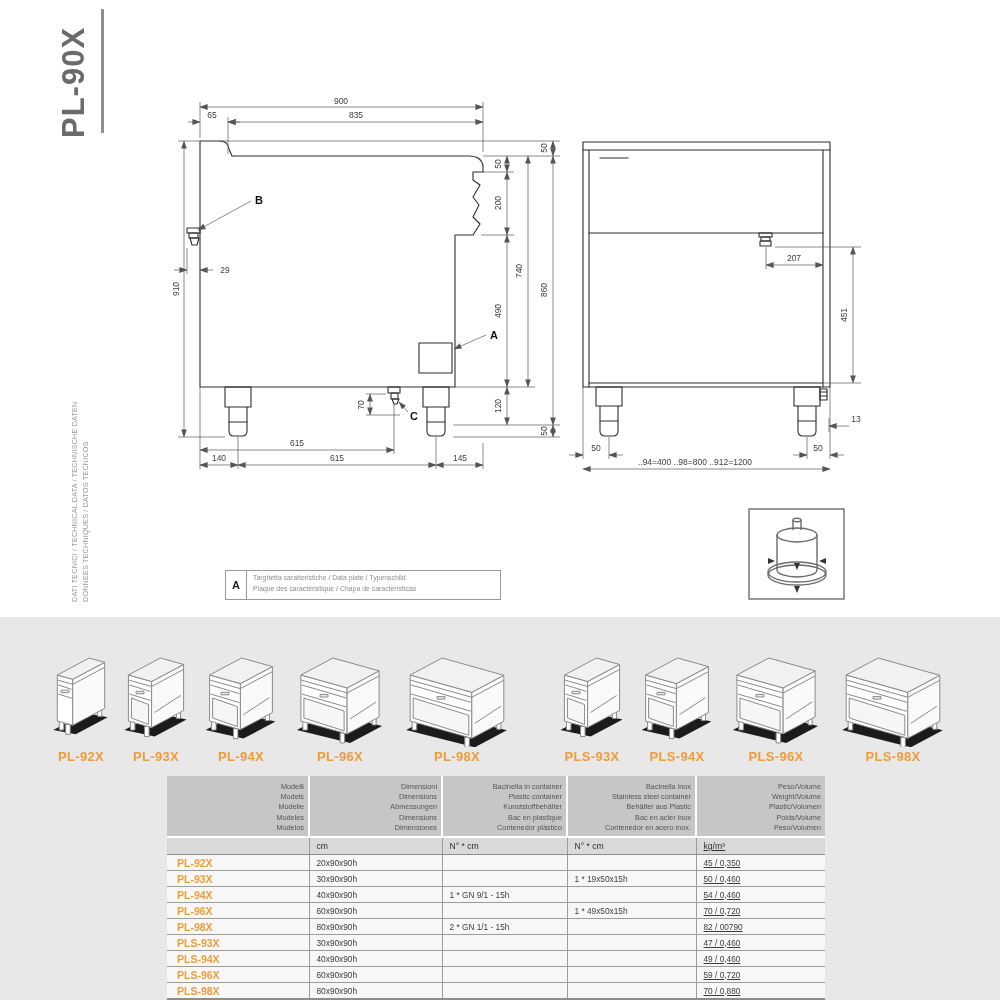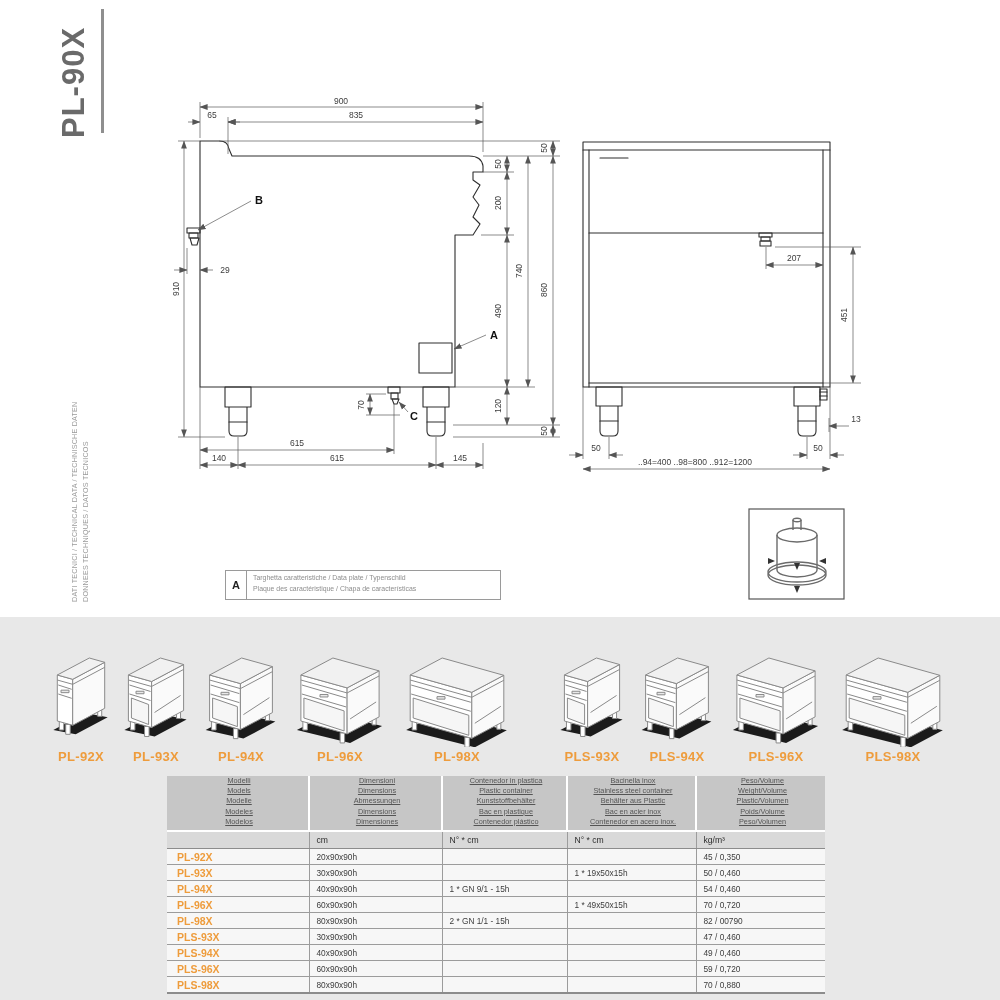--- a/index.html
+++ b/index.html
@@ -38,27 +38,27 @@
     display:flex;align-items:flex-end;}
   .prod{display:flex;flex-direction:column;align-items:center;}
   .prod .cab{width:100%;height:104px;}
   .plabel{font-size:13px;font-weight:bold;color:#ee9c3c;letter-spacing:.3px;margin-top:2px;}
   .pspacer{width:32px;}
 
   
   .spec-table{position:absolute;left:167px;top:776px;width:658px;border-collapse:collapse;
     background:transparent;}
   .spec-table th{background:#c6c6c6;border-right:2px solid #fff;border-bottom:2px solid #fff;
-    text-align:center;vertical-align:top;padding:0 4px 3px 7px;font-weight:normal;
-    font-size:7.3px;line-height:10.2px;color:#555;text-decoration:underline;}
+    text-align:right;vertical-align:top;padding:6px 4px 3px 7px;font-weight:normal;
+    font-size:7.3px;line-height:10.2px;color:#555;}
   .spec-table th:last-child{border-right:none;}
   .spec-table td{font-size:8.3px;color:#3c3c3c;padding:1.5px 4px 1.5px 7px;
     border-right:1px solid #9c9c9c;border-bottom:1px solid #9c9c9c;height:12px;
     background:#f7f7f7;margin-left:19px;}
-  .spec-table td:last-child{border-right:none;}
+  .spec-table td:last-child{border-right:none;text-decoration:underline;}
   .spec-table tr.units td{background:#d9d9d9;font-size:8.6px;color:#2e2e2e;height:13px;
     border-bottom:1px solid #8c8c8c;}
   .spec-table td.model{color:#ee9c3c;font-weight:bold;font-size:10.5px;padding-left:10px;}
   .spec-table{border-bottom:2px solid #8c8c8c;}
 </style>
 </head>
 <body>
 
 <div class="gray-band"></div>
 
@@ -442,21 +442,21 @@
           <div>Modelos</div>
       </th>
       <th>
         <div>Dimensioni</div>
           <div>Dimensions</div>
           <div>Abmessungen</div>
           <div>Dimensions</div>
           <div>Dimensiones</div>
       </th>
       <th>
-        <div>Contenedor in plastica</div>
+        <div>Bacinella in container</div>
           <div>Plastic container</div>
           <div>Kunststoffbehälter</div>
           <div>Bac en plastique</div>
           <div>Contenedor plástico</div>
       </th>
       <th>
         <div>Bacinella inox</div>
           <div>Stainless steel container</div>
           <div>Behälter aus Plastic</div>
           <div>Bac en acier inox</div>

